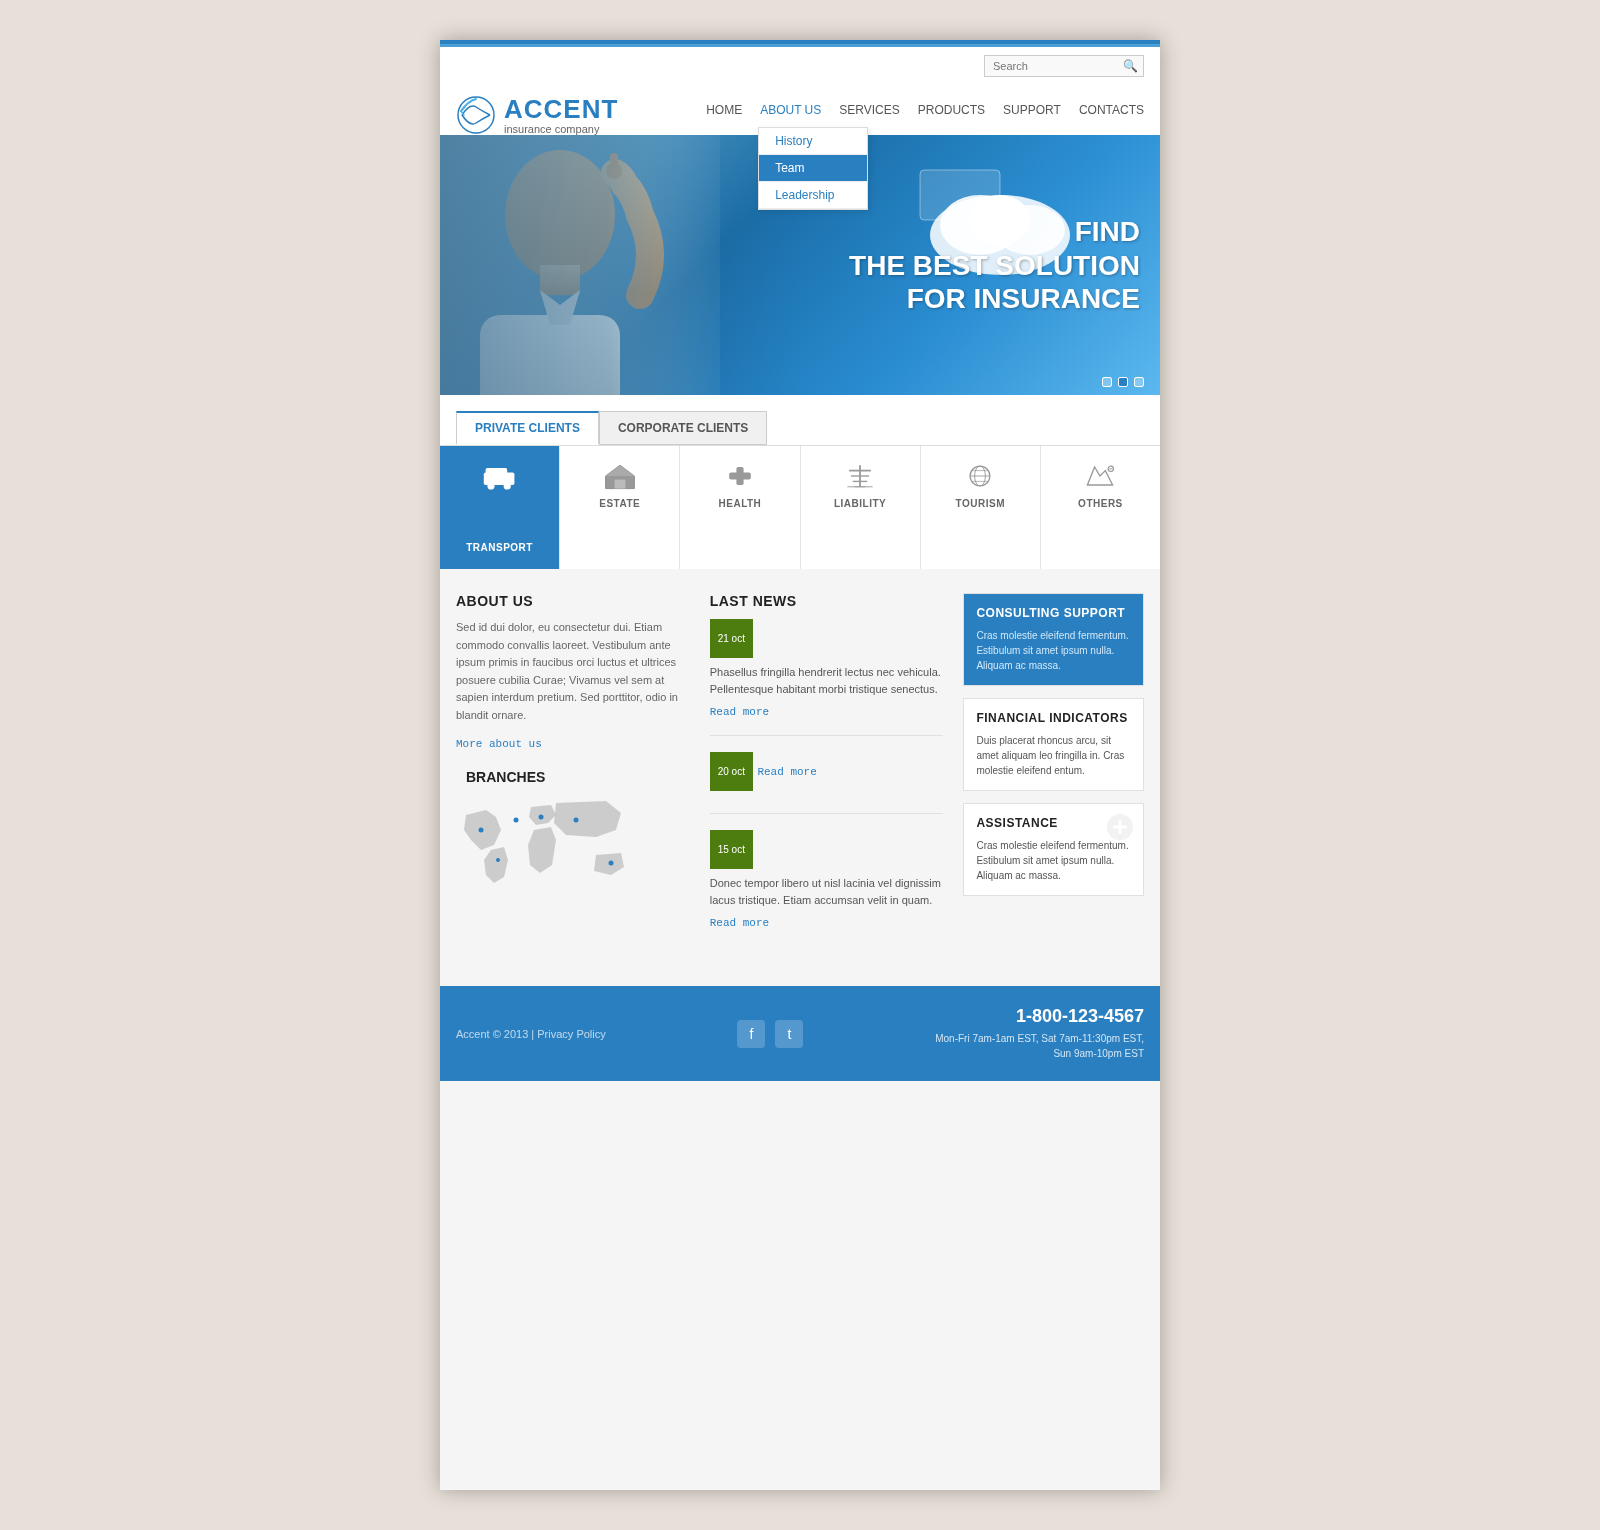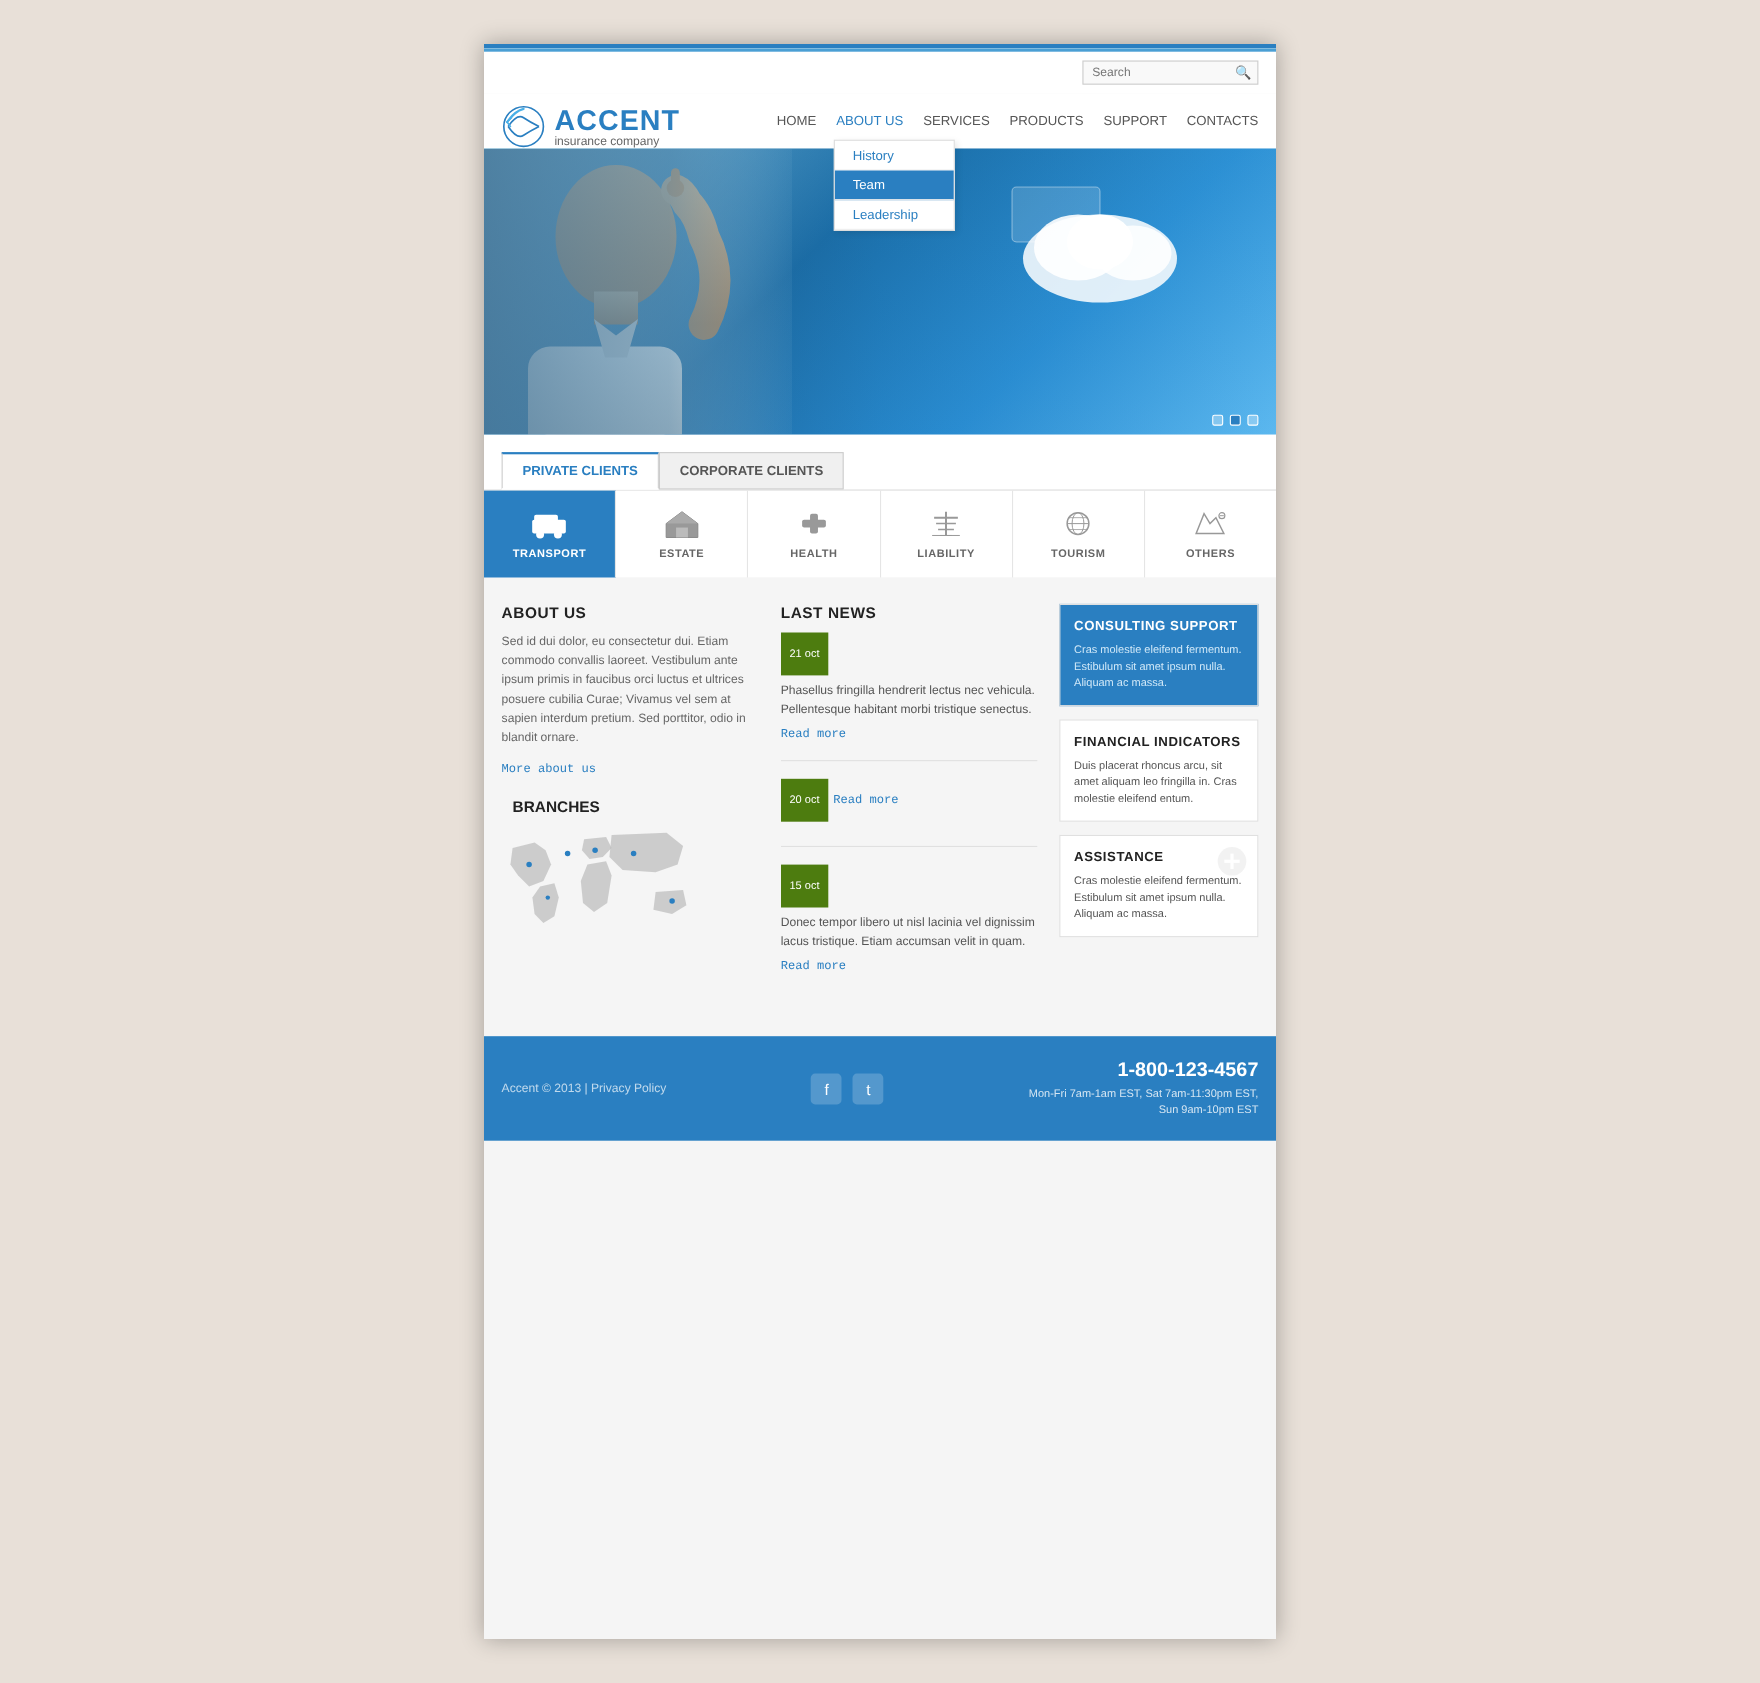--- a/index.html
+++ b/index.html
@@ -182,20 +182,21 @@
       flex-direction: column;
       align-items: center;
       padding: 16px 8px;
       border-right: 1px solid #e5e5e5;
       cursor: pointer;
     }
     .icon-cell:last-child { border-right: none; }
     .icon-cell.active {
       background: #2a7fc1;
       color: #fff;
+      gap: 44px;
     }
     .icon-cell .icon-img {
       width: 36px;
       height: 28px;
       margin-bottom: 8px;
     }
     .icon-cell .icon-label {
       font-size: 10px;
       font-weight: bold;
       color: #666;
@@ -446,20 +447,27 @@
 
     <svg class="hero-clouds" width="200" height="120" viewBox="0 0 200 120">
       <ellipse cx="100" cy="70" rx="70" ry="40" fill="rgba(255,255,255,0.85)"></ellipse>
       <ellipse cx="80" cy="60" rx="40" ry="30" fill="rgba(255,255,255,0.9)"></ellipse>
       <ellipse cx="130" cy="65" rx="35" ry="25" fill="rgba(255,255,255,0.85)"></ellipse>
       <ellipse cx="100" cy="55" rx="30" ry="25" fill="white"></ellipse>
 
       <rect x="20" y="5" width="80" height="50" fill="rgba(255,255,255,0.15)" rx="4" stroke="rgba(255,255,255,0.4)" stroke-width="1"></rect>
     </svg>
 
+    <div class="hero-text">
+      <h1>
+        <span>FIND</span><br>
+        <span>THE BEST SOLUTION</span><br>
+        <span>FOR INSURANCE</span>
+      </h1>
+    </div>
 
     <div class="hero-dots">
       <div class="hero-dot"></div>
       <div class="hero-dot active"></div>
       <div class="hero-dot"></div>
     </div>
   </div>
 
   <div class="tabs-section">
     <div class="tab-buttons">

